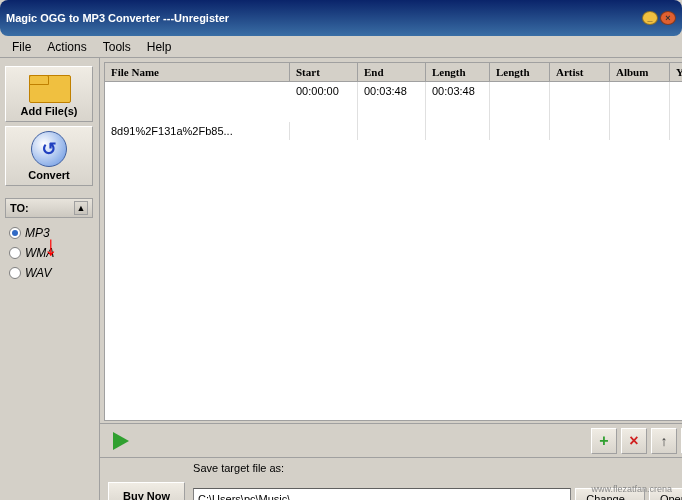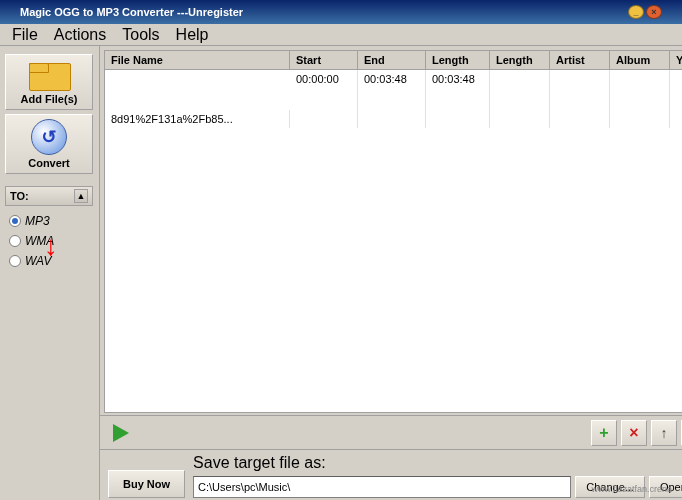--- a/index.html
+++ b/index.html
@@ -9,27 +9,28 @@
       background: #d4d0c8;
       width: 682px;
       height: 500px;
       overflow: hidden;
     }
 
     
     .title-bar {
       background: linear-gradient(to bottom, #0a246a, #3a6ea5);
       color: white;
-      height: 24px;
+      height: 36px;
       display: flex;
       align-items: center;
       justify-content: space-between;
-      padding: 0 20px;
-      font-size: 11px;
-      font-weight: bold;
+      padding: 0 6px;
+      font-size: 11px;
+      font-weight: bold;
+      border-radius: 8px;
     }
     .title-bar-controls {
       display: flex;
       gap: 2px;
     }
     .title-btn {
       width: 16px;
       height: 14px;
       border-radius: 50%;
       border: 1px solid rgba(0,0,0,0.4);
@@ -49,21 +50,21 @@
       background: #d4d0c8;
       height: 22px;
       display: flex;
       align-items: center;
       padding: 0 4px;
       border-bottom: 1px solid #a0a0a0;
     }
     .menu-item {
       padding: 2px 8px;
       cursor: pointer;
-      font-size: 16px;
+      font-size: 12px;
     }
 
     
     .main-layout {
       display: flex;
       height: calc(500px - 22px - 22px);
     }
 
     
     .sidebar {
@@ -218,20 +219,21 @@
       display: flex;
       background: #d4d0c8;
       border-bottom: 1px solid #a0a0a0;
       font-size: 11px;
       font-weight: bold;
     }
     .th {
       padding: 3px 6px;
       border-right: 1px solid #a0a0a0;
       white-space: nowrap;
+      font-family: Liberation Serif, serif;
     }
     .th.filename { width: 185px; }
     .th.start { width: 68px; }
     .th.end { width: 68px; }
     .th.length { width: 64px; }
     .th.title { width: 60px; }
     .th.artist { width: 60px; }
     .th.album { width: 60px; }
     .th.year { width: 40px; }
 
@@ -298,22 +300,22 @@
       border-left: 16px solid #30a030;
     }
 
     
     .bottom-section {
       background: #d4d0c8;
       border-top: 1px solid #a0a0a0;
       padding: 4px 8px;
     }
     .save-label {
-      font-size: 16px;
-      margin-bottom: 2px;
+      font-size: 11px;
+      margin-bottom: 12px;
     }
     .save-row {
       display: flex;
       align-items: center;
       gap: 4px;
     }
     .save-input {
       flex: 1;
       height: 22px;
       border: 1px solid #808080;

